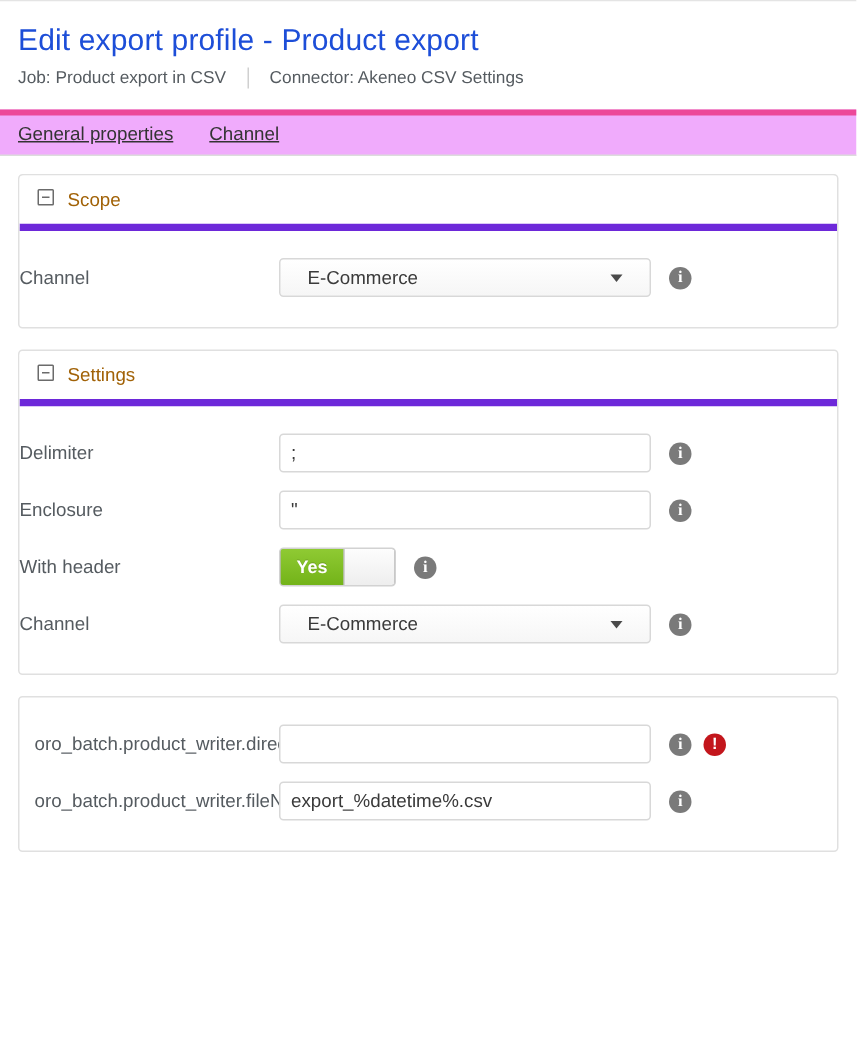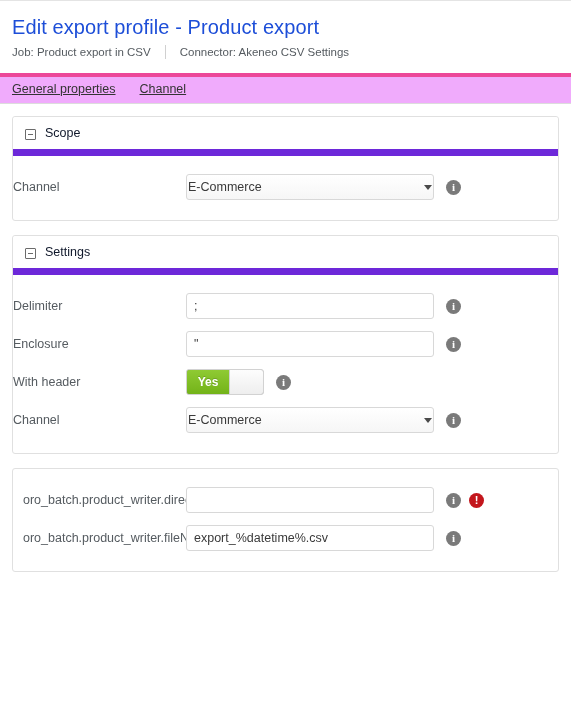--- a/index.html
+++ b/index.html
@@ -89,25 +89,25 @@
 
   
   .card {
     border: 1px solid #e0e0e0;
     border-radius: 3px;
     background: #ffffff;
     margin-bottom: 14px;
   }
   .card-header {
     padding: 9px 12px 9px 12px;
-    border-bottom: 7px solid #6d28d9;
-    display: flex;
-    align-items: flex-end;
+    border-bottom: 5px solid #6d28d9;
+    display: flex;
+    align-items: flex-start;
     font-size: 12.5px;
-    color: #0f172a;
+    color: #a16207;
     background: #ffffff;
     border-radius: 3px 3px 0 0;
     cursor: pointer;
   }
   .collapse-icon {
     width: 11px;
     height: 11px;
     border: 1px solid #6b6b6b;
     display: inline-block;
     position: relative;
@@ -182,21 +182,21 @@
   .select-box {
     width: 248px;
     height: 26px;
     border: 1px solid #d8d8d8;
     border-radius: 3px;
     background: linear-gradient(#ffffff, #f6f6f6);
     font-size: 12.5px;
     color: #3a3a3a;
     display: flex;
     align-items: center;
-    padding: 0 1px;
+    padding: 0 18px;
     cursor: pointer;
     flex: 0 0 auto;
     position: relative;
   }
   .select-box .sel-value {
     flex: 1 1 auto;
     white-space: nowrap;
     overflow: hidden;
   }
   .caret {

